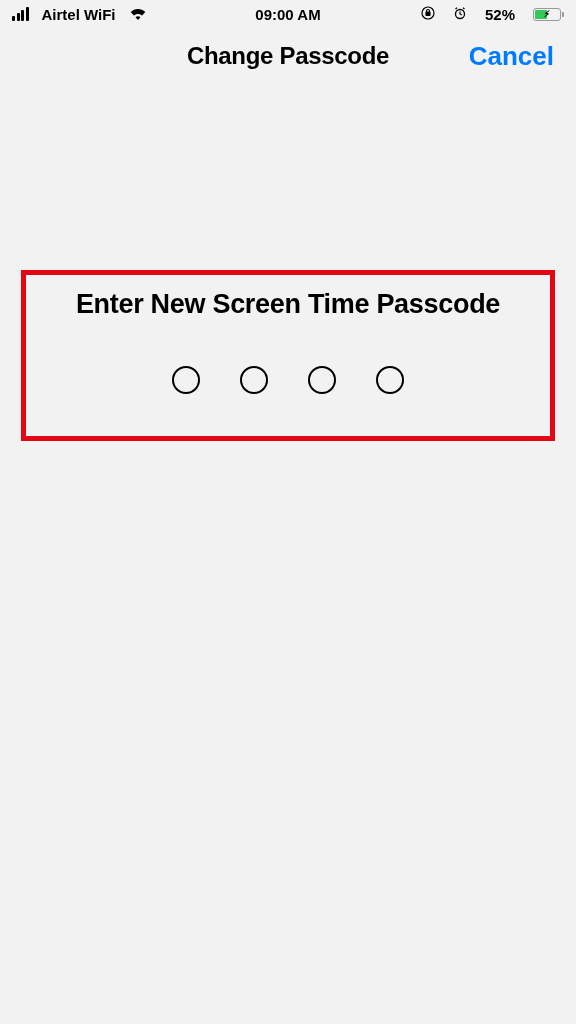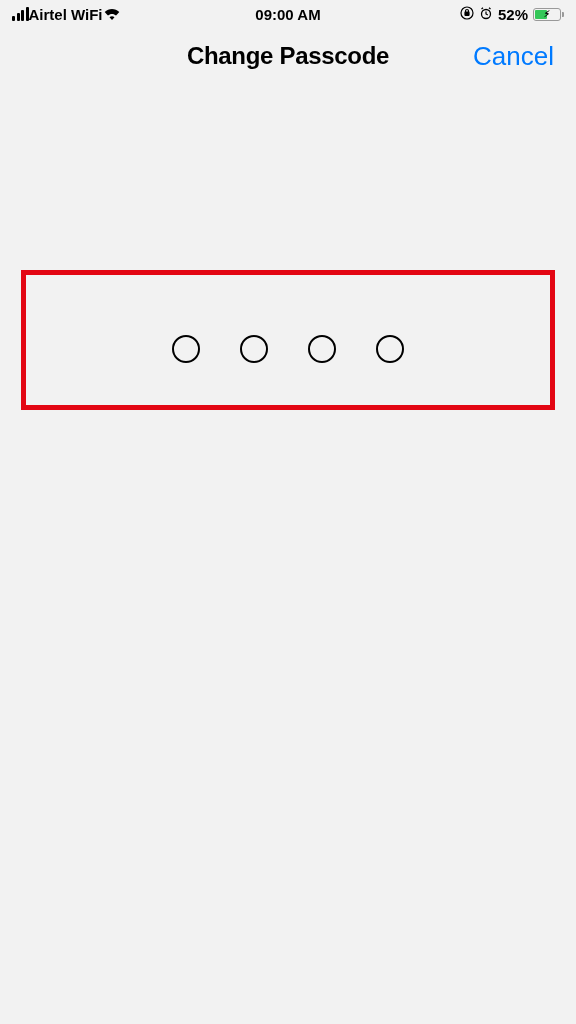--- a/index.html
+++ b/index.html
@@ -20,31 +20,31 @@
       align-items: center;
       justify-content: space-between;
       padding: 0 12px;
       font-size: 15px;
       font-weight: 600;
       color: #000;
     }
     .status-left {
       display: flex;
       align-items: center;
-      gap: 0;
+      gap: 13px;
     }
     .status-center {
       position: absolute;
       left: 50%;
       transform: translateX(-50%);
     }
     .status-right {
       display: flex;
       align-items: center;
-      gap: 5px;
+      gap: 18px;
     }
     .signal-bars {
       display: flex;
       align-items: flex-end;
       gap: 1.5px;
     }
     .signal-bars span {
       width: 3px;
       background: #000;
       border-radius: 1px;
@@ -105,21 +105,21 @@
     .nav-title {
       font-size: 24px;
       font-weight: 700;
       color: #000;
       letter-spacing: -0.3px;
     }
     .nav-cancel {
       position: absolute;
       right: 22px;
       font-size: 26px;
-      font-weight: 400;
+      font-weight: 700;
       color: #007aff;
       cursor: pointer;
     }
     .highlight-box {
       margin: 186px 21px 0 21px;
       border: 5px solid #e30613;
       padding: 14px 0 42px 0;
       text-align: center;
     }
     .prompt-text {
@@ -186,19 +186,20 @@
     </div>
   </div>
 </div>
 
 <div class="nav-bar">
   <div class="nav-title">Change Passcode</div>
   <div class="nav-cancel">Cancel</div>
 </div>
 
 <div class="highlight-box">
+  <div class="prompt-text">Enter New Screen Time Passcode</div>
   <div class="passcode-dots">
     <div class="passcode-dot"></div>
     <div class="passcode-dot"></div>
     <div class="passcode-dot"></div>
     <div class="passcode-dot"></div>
   </div>
 </div>
 
 </body></html>

